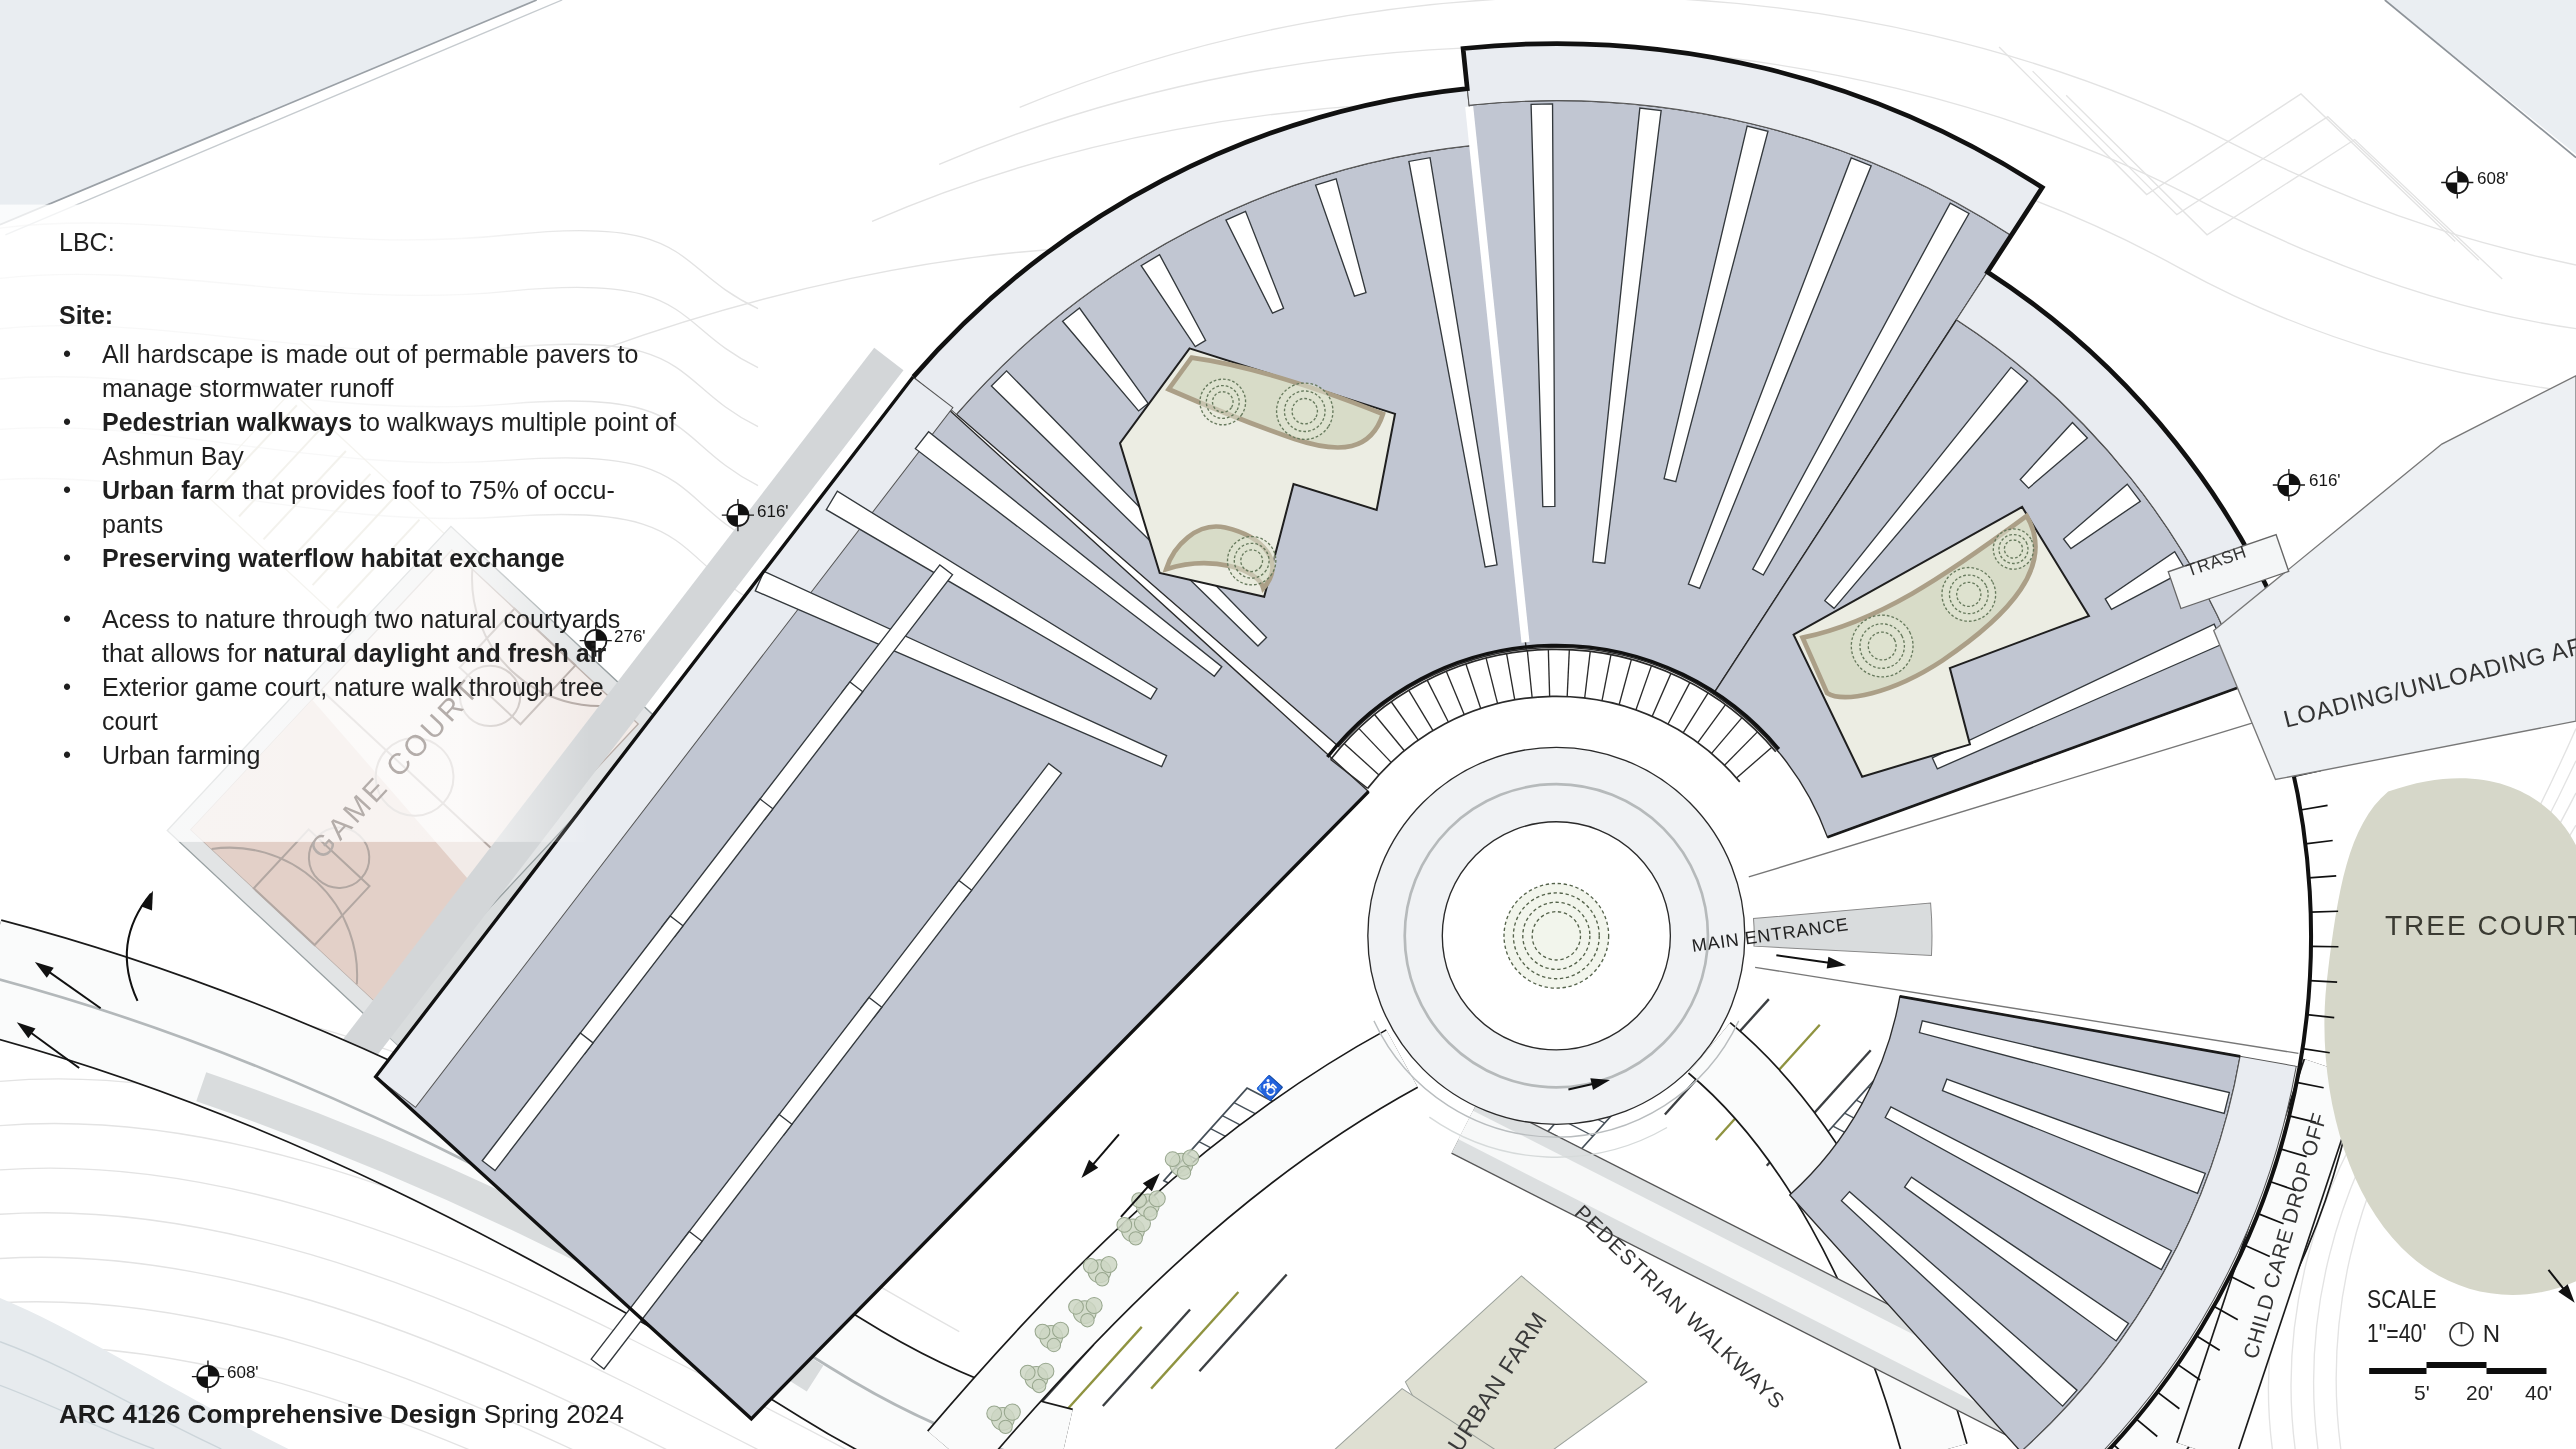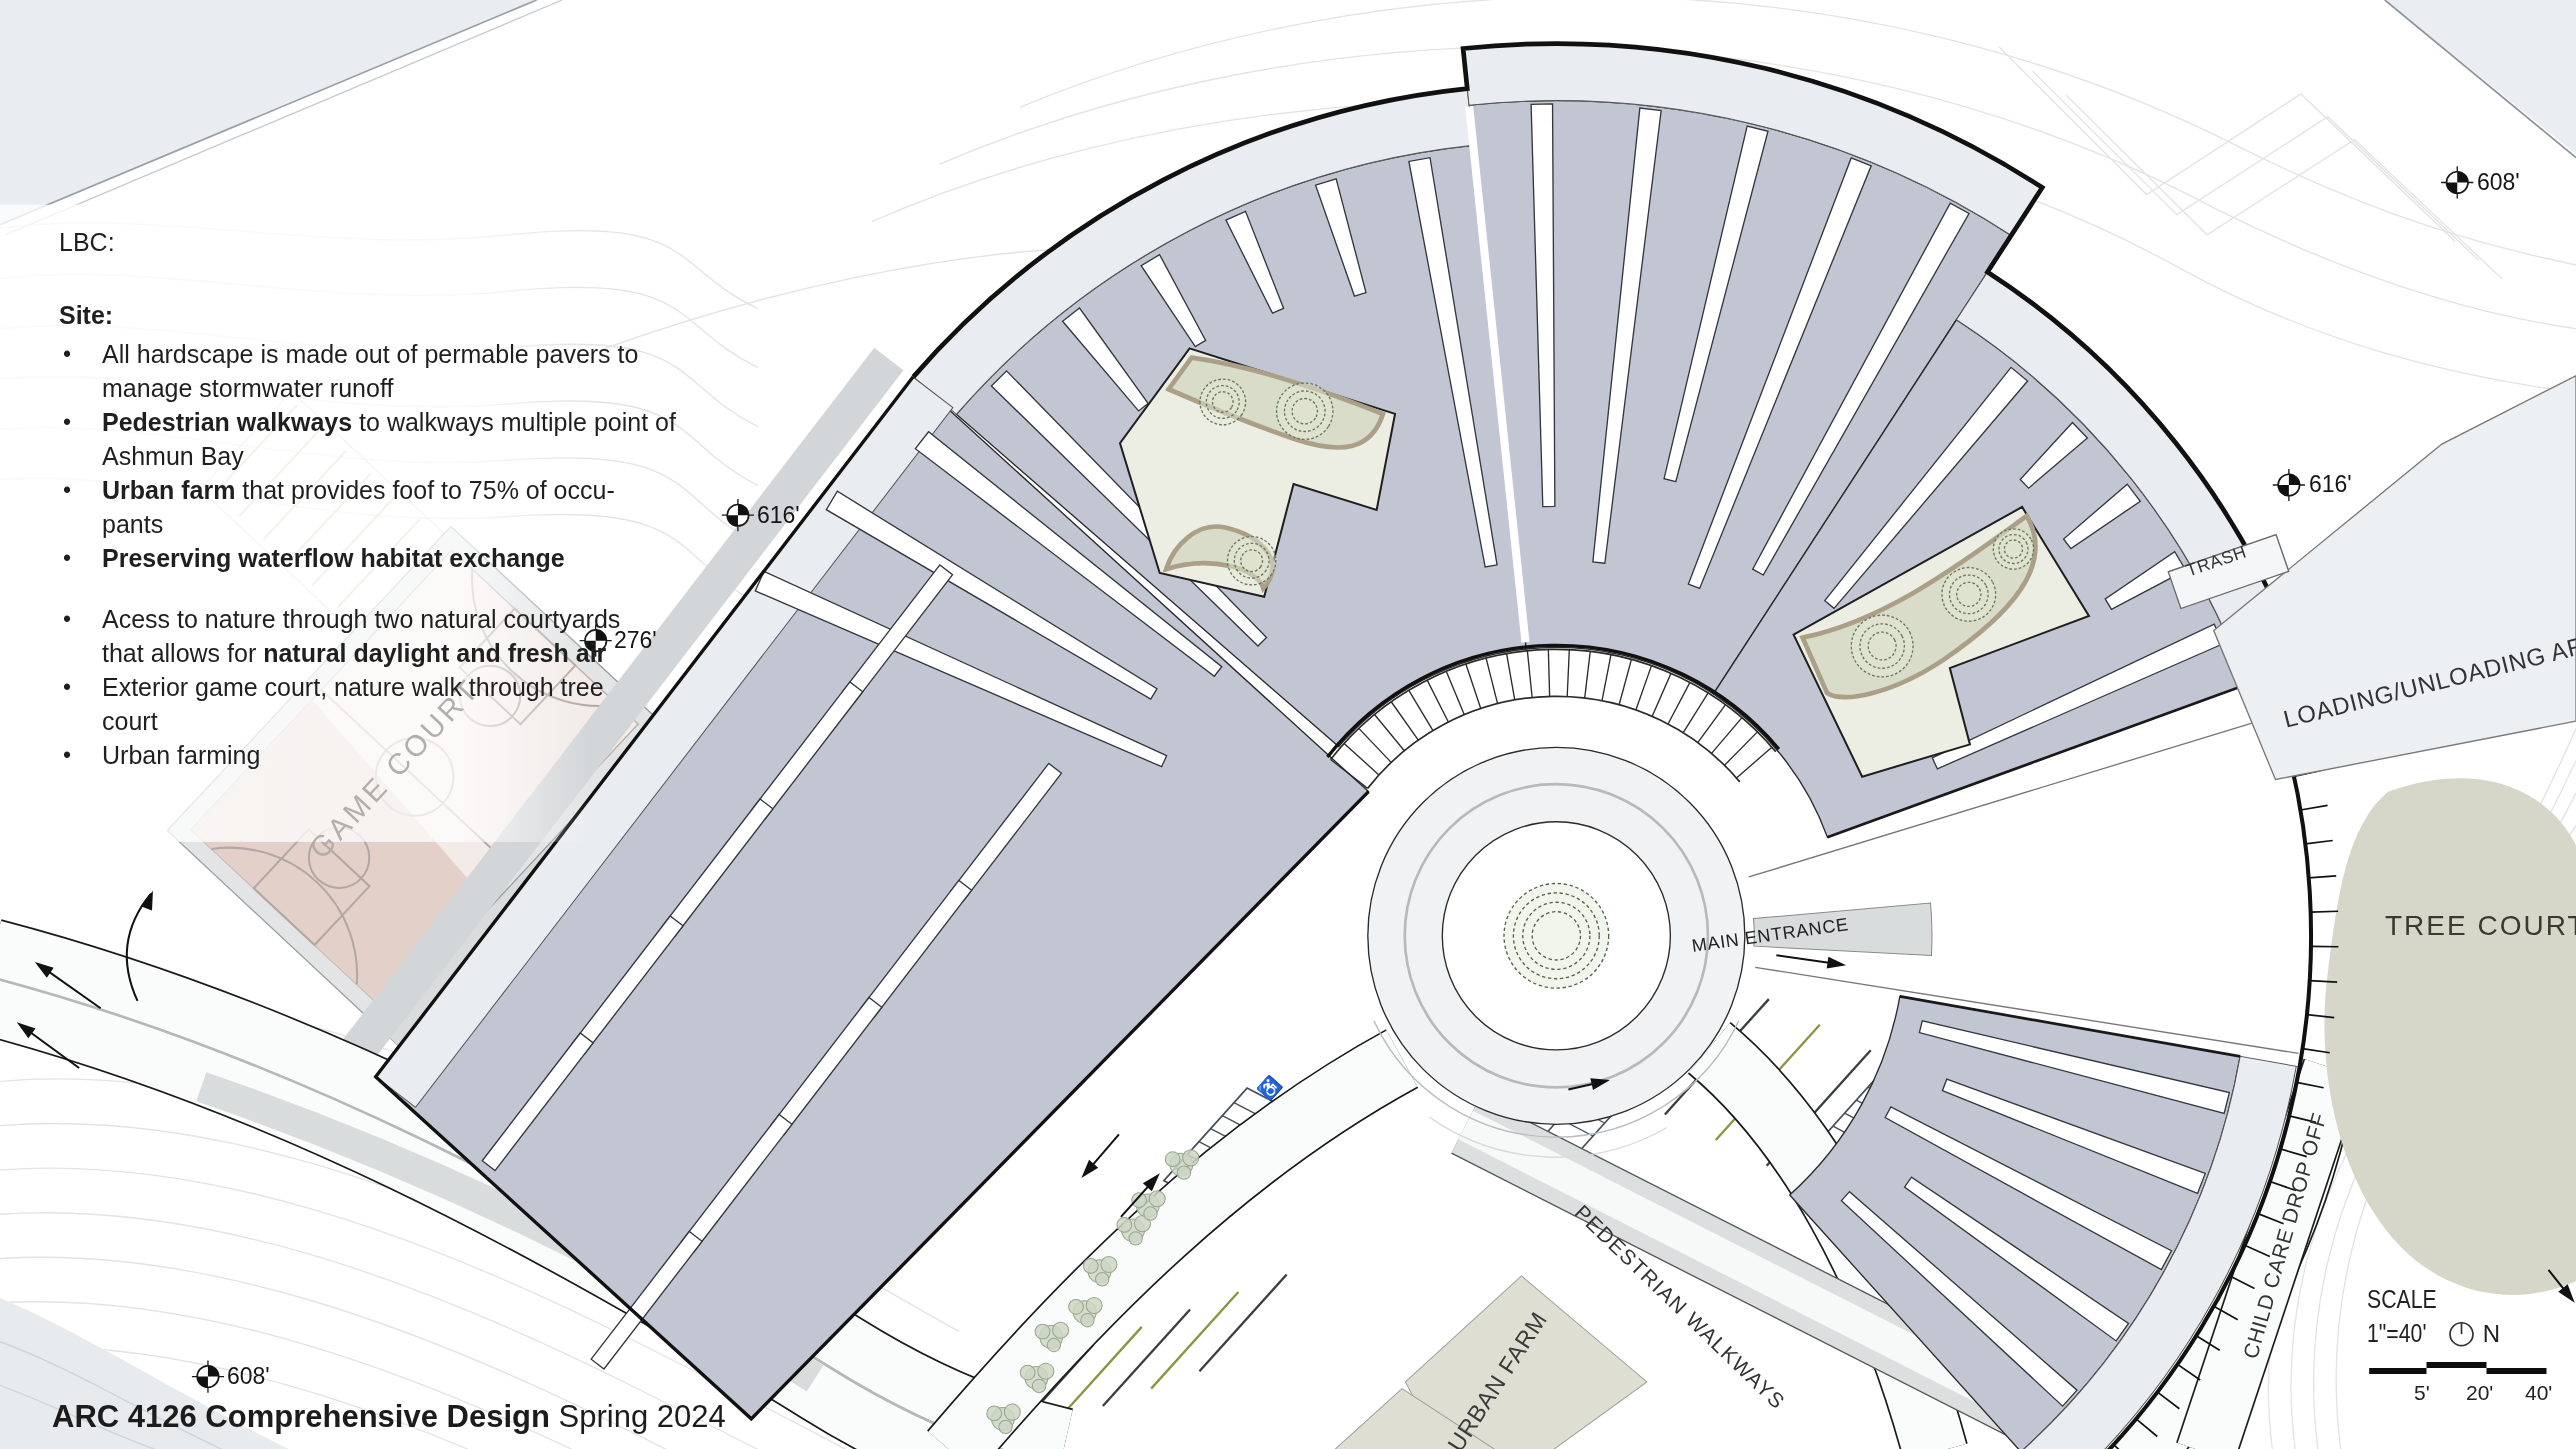--- a/index.html
+++ b/index.html
@@ -17,33 +17,33 @@
   
   .notes{position:absolute;left:59px;top:225px;z-index:30;font-size:25px;line-height:34px;color:#1f1f1f}
   .notes .lbc{font-weight:400;margin:0 0 39px 0}
   .sec-head{font-weight:700;margin:0 0 5.4px 0}
   .health-block{margin-top:27px}
   .bullet-item{display:flex;align-items:flex-start}
   .bullet-item .dot{width:39px;flex:0 0 39px;padding-left:4px;font-size:23px}
   .bullet-item .line{white-space:nowrap}
   .b{font-weight:700}
   
-  .footer{position:absolute;left:52px;top:1399px;z-index:30;font-size:31px;white-space:nowrap}
+  .footer{position:absolute;left:59px;top:1399px;z-index:30;font-size:26px;white-space:nowrap}
   .footer .b{font-weight:800}
   
   .plabel{position:absolute;white-space:nowrap;transform-origin:left center;z-index:25;color:#2f2f2f}
   .lb-game{left:315px;top:837px;transform:rotate(-47deg);font-size:29.5px;letter-spacing:3.4px;color:#b4adaa}
   .lb-tree{left:2385px;top:910px;font-size:28px;letter-spacing:2px;color:#3a3a32}
   .lb-load{left:2284px;top:706px;transform:rotate(-14deg);font-size:24px;letter-spacing:0.7px;color:#333}
   .lb-trash{left:2187px;top:561px;transform:rotate(-19deg);font-size:17.4px;letter-spacing:0.7px;color:#333}
   .lb-entr{left:1692px;top:936px;transform:rotate(-8deg);font-size:18px;letter-spacing:0.7px;color:#222}
   .lb-ped{left:1578px;top:1197px;transform:rotate(44deg);font-size:21px;letter-spacing:1.3px;color:#333}
   .lb-child{left:2250px;top:1346px;transform:rotate(-74deg);font-size:21px;letter-spacing:0.7px;color:#333}
   .lb-farm{left:1454px;top:1436px;transform:rotate(-57deg);font-size:23.5px;letter-spacing:0.7px;color:#3a3a3a}
-  .elev{position:absolute;font-size:23px;color:#151515;z-index:25;white-space:nowrap}
+  .elev{position:absolute;font-size:17px;color:#151515;z-index:25;white-space:nowrap}
   .elev-ne{left:2477px;top:169px}
   .elev-e{left:2309px;top:471px}
   .elev-w1{left:757px;top:502px}
   .elev-w2{left:614px;top:627px}
   .elev-sw{left:227px;top:1363px}
   
   .scale-block{position:absolute;left:2367px;top:1285px;z-index:30}
   .scale-title{font-size:25px;color:#222;transform:scaleX(.85);transform-origin:left center}
   .scale-row{display:flex;align-items:center;margin-top:4px}
   .scale-ratio{font-size:25px;color:#222;transform:scaleX(.85);transform-origin:left center;margin-right:9.4px}

